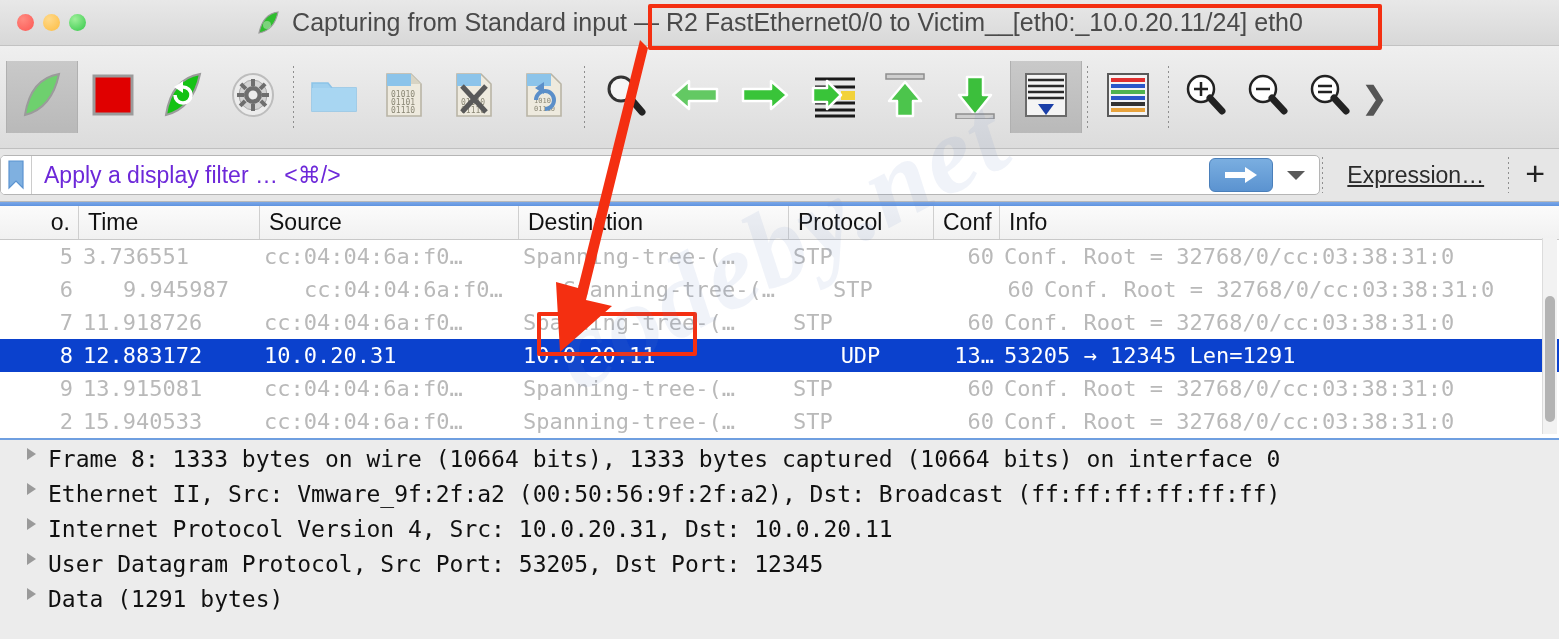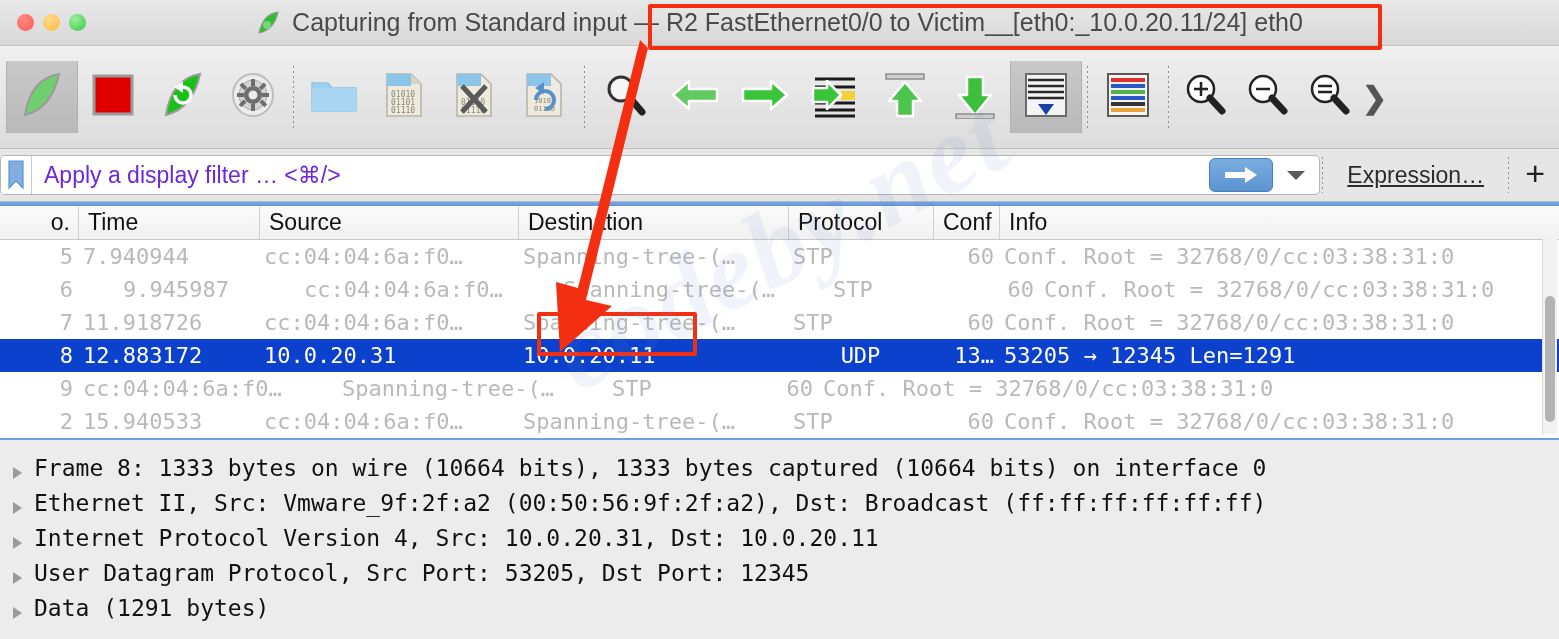--- a/index.html
+++ b/index.html
@@ -129,23 +129,23 @@
     position:absolute;left:2px;top:58px;width:10px;height:126px;border-radius:5px;
     background:#b3b3b3;
   }
 
   
   .detailpane{
     flex:1 1 auto;background:#ececec;border-top:2px solid #6f9fe0;
     padding-top:6px;overflow:hidden;
   }
   .dline{
-    display:flex;align-items:flex-end;height:35px;
+    display:flex;align-items:flex-start;height:35px;
     font-family:"DejaVu Sans Mono","Liberation Mono",monospace;
-    font-size:23px;color:#111;white-space:nowrap;
+    font-size:23px;color:#111;white-space:nowrap;margin-left:14px;
   }
   .tri{
     width:34px;flex:0 0 34px;display:flex;align-items:center;justify-content:center;
   }
   .tri svg{display:block;}
 
   
   .anno{position:absolute;pointer-events:none;}
   .box-title{
     left:648px;top:4px;width:726px;height:38px;
@@ -444,21 +444,21 @@
       <div class="col-h" style="width:259px;">Source</div>
       <div class="col-h" style="width:270px;">Destination</div>
       <div class="col-h" style="width:145px;">Protocol</div>
       <div class="col-h" style="width:66px;">Conf</div>
       <div class="col-h" style="flex:1 1 auto;">Info</div>
     </div>
 
     <div id="rows-container">
         <div class="rowline">
           <div class="cell" style="width: 78px; flex: 0 0 78px; text-align: right;">5</div>
-          <div class="cell" style="width: 181px; flex: 0 0 181px; text-align: left;">7.940944</div>
+          <div class="cell" style="width: 181px; flex: 0 0 181px; text-align: left;">3.736551</div>
           <div class="cell" style="width: 259px; flex: 0 0 259px; text-align: left;">cc:04:04:6a:f0…</div>
           <div class="cell" style="width: 270px; flex: 0 0 270px; text-align: left;">Spanning-tree-(…</div>
           <div class="cell" style="width: 145px; flex: 0 0 145px; text-align: left;">STP</div>
           <div class="cell" style="width: 66px; flex: 0 0 66px; text-align: right;">60</div>
           <div class="cell" style="flex: 1 1 auto;">Conf. Root = 32768/0/cc:03:38:31:0</div>
         </div>
         <div class="rowline">
           <div class="cell" style="width: 78px; flex: 0 0 78px; text-align: right;">6</div>
           <div class="cell" style="width: 181px; flex: 0 0 181px; text-align: left; margin-left: 40px;">9.945987</div>
           <div class="cell" style="width: 259px; flex: 0 0 259px; text-align: left;">cc:04:04:6a:f0…</div>
@@ -480,20 +480,21 @@
           <div class="cell" style="width: 78px; flex: 0 0 78px; text-align: right;">8</div>
           <div class="cell" style="width: 181px; flex: 0 0 181px; text-align: left;">12.883172</div>
           <div class="cell" style="width: 259px; flex: 0 0 259px; text-align: left;">10.0.20.31</div>
           <div class="cell" style="width: 270px; flex: 0 0 270px; text-align: left;">10.0.20.11</div>
           <div class="cell" style="width: 145px; flex: 0 0 145px; text-align: center;">UDP</div>
           <div class="cell" style="width: 66px; flex: 0 0 66px; text-align: right;">13…</div>
           <div class="cell" style="flex: 1 1 auto;">53205 → 12345 Len=1291</div>
         </div>
         <div class="rowline">
           <div class="cell" style="width: 78px; flex: 0 0 78px; text-align: right;">9</div>
+          <div class="cell" style="width: 181px; flex: 0 0 181px; text-align: left;">13.915081</div>
           <div class="cell" style="width: 259px; flex: 0 0 259px; text-align: left;">cc:04:04:6a:f0…</div>
           <div class="cell" style="width: 270px; flex: 0 0 270px; text-align: left;">Spanning-tree-(…</div>
           <div class="cell" style="width: 145px; flex: 0 0 145px; text-align: left;">STP</div>
           <div class="cell" style="width: 66px; flex: 0 0 66px; text-align: right;">60</div>
           <div class="cell" style="flex: 1 1 auto;">Conf. Root = 32768/0/cc:03:38:31:0</div>
         </div>
         <div class="rowline">
           <div class="cell" style="width: 78px; flex: 0 0 78px; text-align: right;">2</div>
           <div class="cell" style="width: 181px; flex: 0 0 181px; text-align: left;">15.940533</div>
           <div class="cell" style="width: 259px; flex: 0 0 259px; text-align: left;">cc:04:04:6a:f0…</div>

